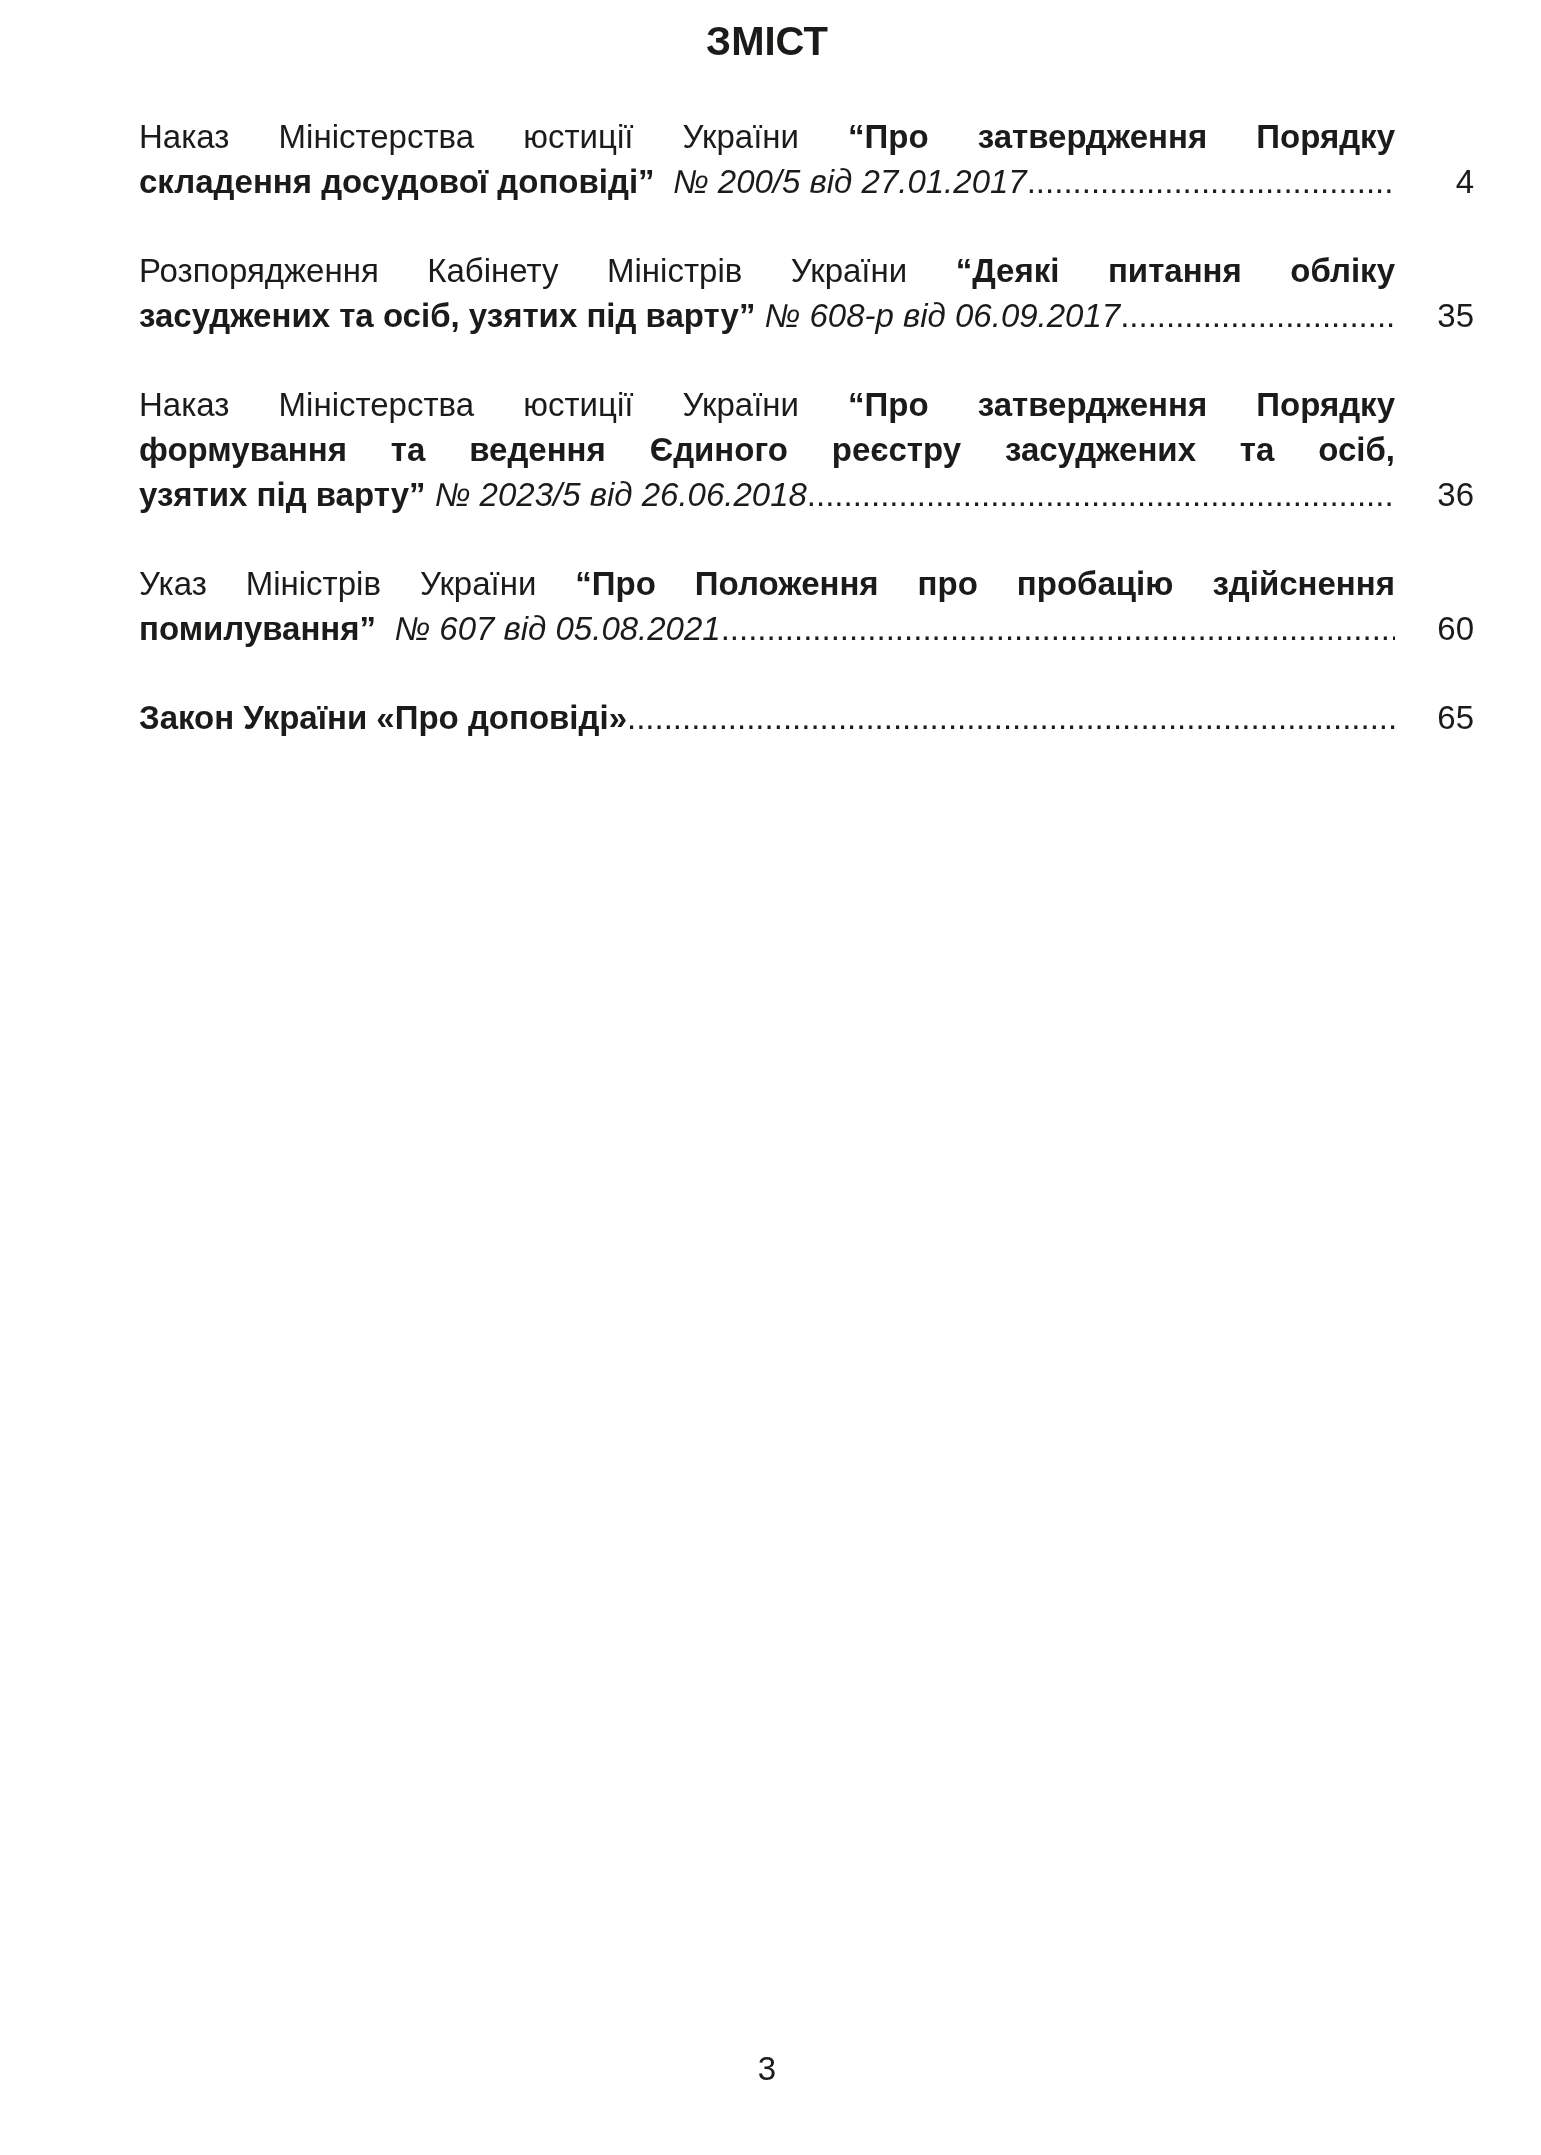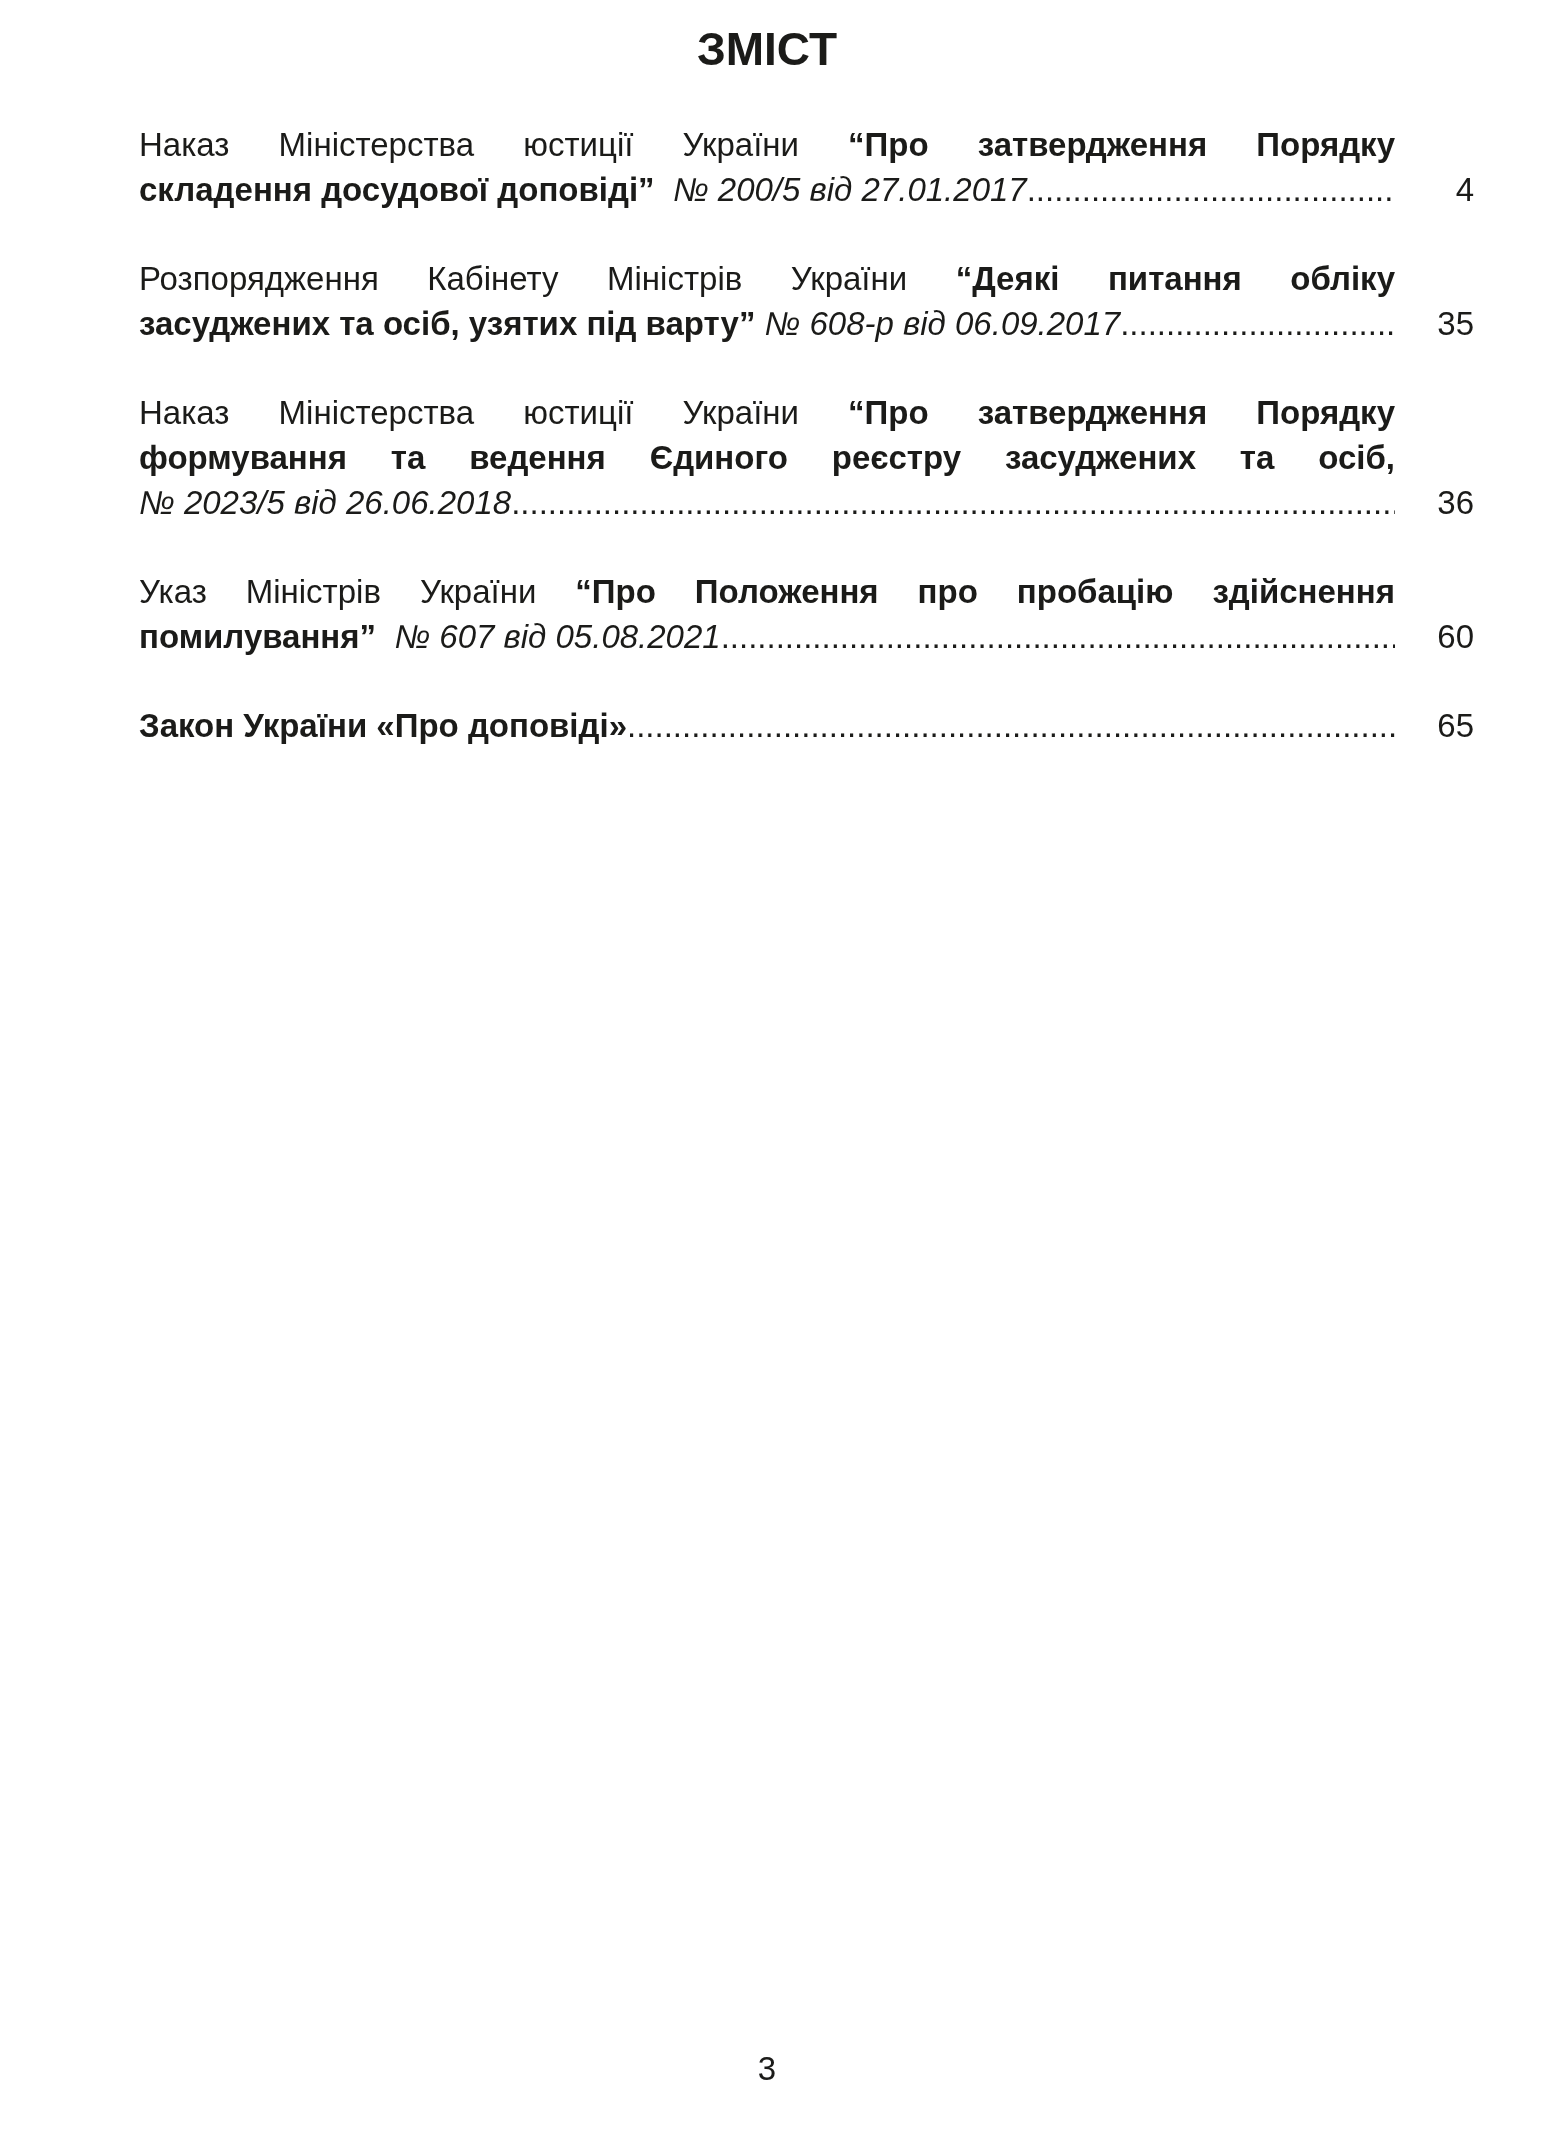--- a/index.html
+++ b/index.html
@@ -18,23 +18,23 @@
     overflow: hidden;
   }
   .content {
     position: absolute;
     left: 139px;
     top: 14px;
     width: 1335px;
   }
   .toc-title {
     width: 1256px;
-    margin: 8px 0 46px 0;
+    margin: 0 0 46px 0;
     text-align: center;
-    font-size: 46px;
+    font-size: 40px;
     line-height: 54px;
     font-weight: 700;
   }
   .entry {
     display: flex;
     margin-bottom: 44px;
     font-size: 33px;
     line-height: 45px;
   }
   .entry-lines {
@@ -107,20 +107,21 @@
               <span class="dots">......................................................................................................................................................</span>
             </div>
           </div>
           <div class="entry-page">35</div>
         </div>
         <div class="entry">
           <div class="entry-lines">
             <div class="line"><span class="seg">Наказ Міністерства юстиції України </span><span class="seg b">“Про затвердження Порядку</span></div>
             <div class="line"><span class="seg b">формування та ведення Єдиного реєстру засуджених та осіб,</span></div>
             <div class="line last">
+              <span class="seg b">узятих під варту” </span>
               <span class="seg i">№ 2023/5 від 26.06.2018</span>
               <span class="dots">......................................................................................................................................................</span>
             </div>
           </div>
           <div class="entry-page">36</div>
         </div>
         <div class="entry">
           <div class="entry-lines">
             <div class="line"><span class="seg">Указ Міністрів України </span><span class="seg b">“Про Положення про пробацію здійснення</span></div>
             <div class="line last">

